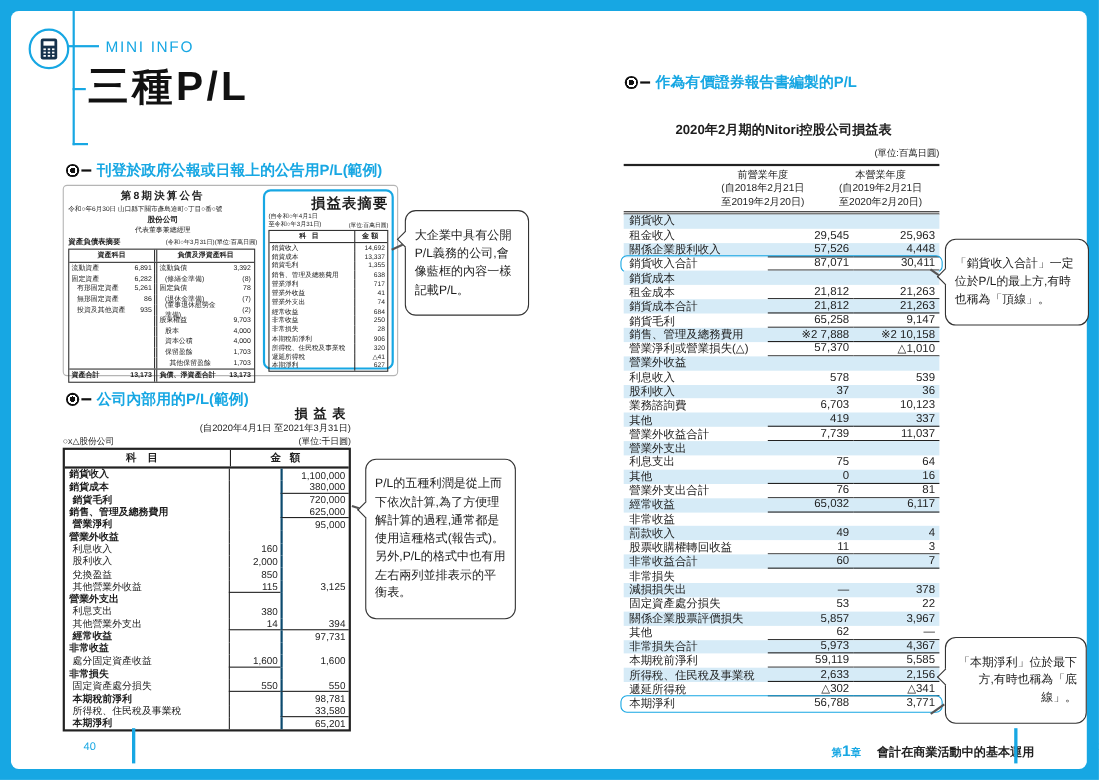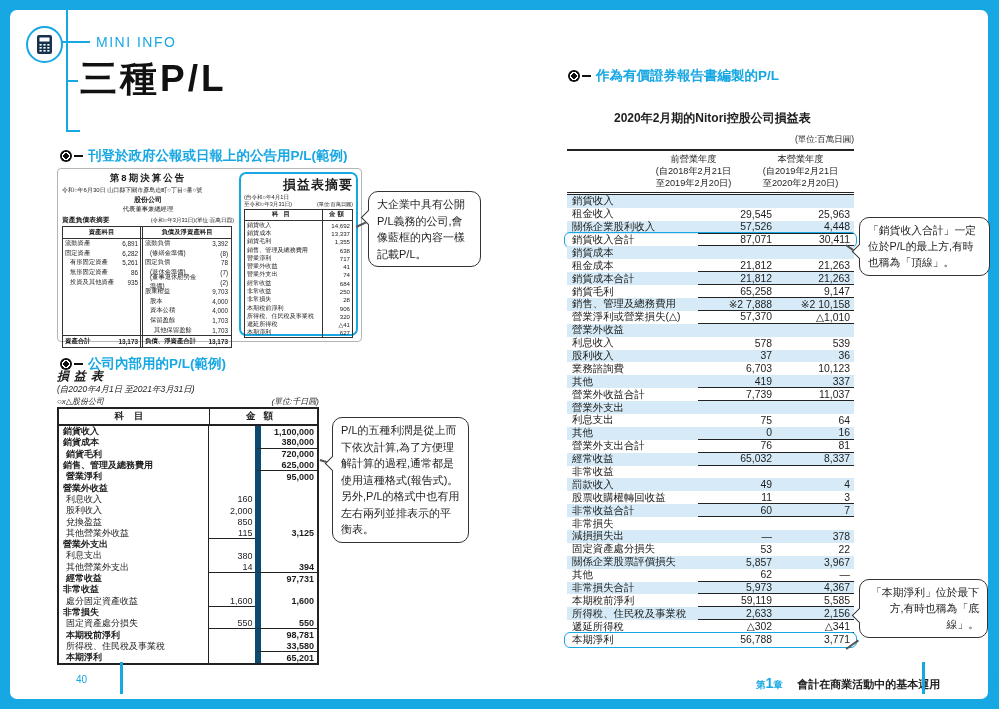--- a/index.html
+++ b/index.html
@@ -54,42 +54,42 @@
   .pls-unit{font-size:5.2px;text-align:right;}
   .pls-table{border:1px solid #333;margin-top:1px;}
   .pls-h{display:flex;font-weight:bold;font-size:6.4px;height:10px;align-items:center;border-bottom:1px solid #333;}
   .pls-h .pi{flex:1;text-align:center;letter-spacing:5px;}
   .pls-h .pa{width:30px;border-left:1px solid #333;height:100%;display:flex;align-items:center;justify-content:center;letter-spacing:2px;box-sizing:border-box;}
   .plsrow{display:flex;height:8.3px;align-items:center;font-size:6.1px;}
   .pll{flex:1;padding-left:2px;white-space:nowrap;overflow:hidden;}
   .plv{width:30px;border-left:1px solid #333;height:100%;display:flex;align-items:center;justify-content:flex-end;padding-right:2px;box-sizing:border-box;}
 
   
-  .callout{position:absolute;border:1.6px solid #333;border-radius:10px;background:#fff;padding:4px 8px;
+  .callout{position:absolute;border:1.6px solid #333;border-radius:10px;background:#fff;padding:14px 8px;
            font-size:11px;line-height:1.5;z-index:3;box-sizing:border-box;}
   .tail{position:absolute;left:-6px;width:10px;height:10px;background:#fff;border-left:1.6px solid #333;
         border-bottom:1.6px solid #333;transform:rotate(45deg);}
   .conn{position:absolute;height:1.5px;background:#555;transform-origin:left center;z-index:2;}
 
   
-  .s2c{left:47px;width:262px;text-align:left;font-style:italic;}
+  .s2c{left:47px;width:262px;text-align:right;}
   .s2-title{font-size:12px;font-weight:bold;letter-spacing:5px;}
   .s2-period{font-size:8.5px;}
   .s2-meta{display:flex;justify-content:space-between;font-size:8px;}
   .s2t{left:47px;top:397px;width:262px;border:2px solid #222;box-sizing:border-box;background:#fff;}
   .s2h{display:flex;height:15px;border-bottom:2px solid #222;font-weight:bold;font-size:9.5px;align-items:center;}
   .s2h .hl{width:150px;text-align:center;letter-spacing:10px;box-sizing:border-box;}
   .s2h .hr{flex:1;text-align:center;letter-spacing:8px;border-left:1px solid #222;height:100%;display:flex;align-items:center;justify-content:center;box-sizing:border-box;}
   .s2row{display:flex;height:11.3px;font-size:9px;}
   .s2row span{box-sizing:border-box;height:100%;display:flex;align-items:center;}
   .s2l{width:150px;padding-left:4px;white-space:nowrap;}
   .s2l.ind{padding-left:15px;}
   .s2l.b{font-weight:bold;}
   .s2s{width:48px;border-left:1px solid #222;justify-content:flex-end;padding-right:3px;}
-  .s2m{width:62px;border-left:6px solid #0c4a6e;justify-content:flex-end;padding-right:3px;font-weight:bold;}
+  .s2m{width:62px;border-left:2px solid #0c4a6e;justify-content:flex-end;padding-right:3px;font-weight:normal;}
   .u{border-bottom:1px solid #222;}
 
   
   .nit{left:557px;top:124px;width:287px;}
   .nit-unit{text-align:right;font-size:8.5px;margin-bottom:3px;}
   .nh{display:flex;justify-content:flex-end;border-top:2px solid #222;border-bottom:3px double #222;padding:3px 0 2px;}
   .nhc{width:107px;text-align:center;font-size:9.2px;line-height:1.3;}
   .s3row{display:flex;height:12.9px;font-size:10.4px;position:relative;}
   .s3row span{box-sizing:border-box;height:100%;display:flex;align-items:center;}
   .s3l{flex:1;padding-left:5px;white-space:nowrap;}
@@ -545,21 +545,21 @@
             <span class="s3n u">16</span>
           </div>
           <div class="s3row">
             <span class="s3l">營業外支出合計</span>
             <span class="s3n u">76</span>
             <span class="s3n u">81</span>
           </div>
           <div class="s3row blue">
             <span class="s3l">經常收益</span>
             <span class="s3n u">65,032</span>
-            <span class="s3n u">8,337</span>
+            <span class="s3n u">6,117</span>
           </div>
           <div class="s3row">
             <span class="s3l">非常收益</span>
           </div>
           <div class="s3row blue">
             <span class="s3l">罰款收入</span>
             <span class="s3n">49</span>
             <span class="s3n">4</span>
           </div>
           <div class="s3row">

